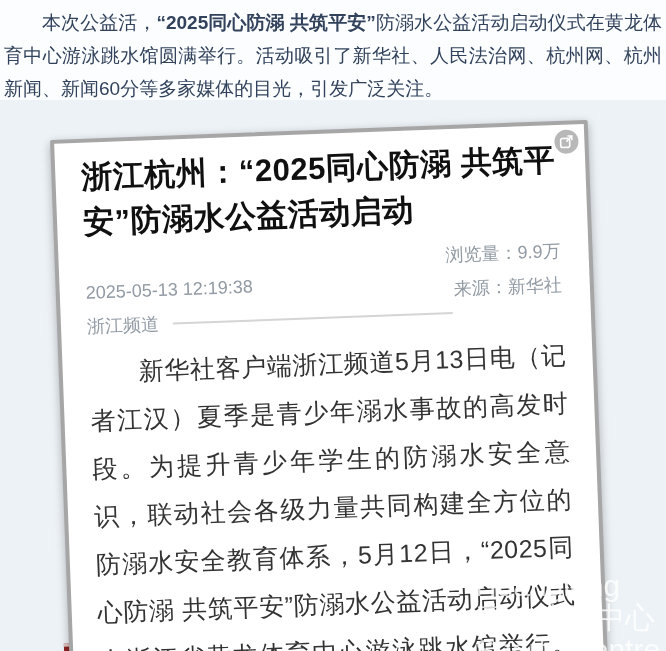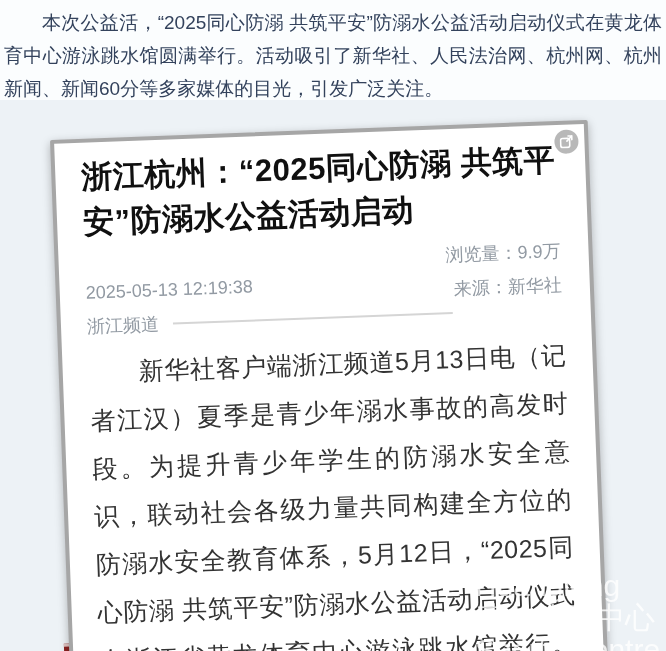--- a/index.html
+++ b/index.html
@@ -11,21 +11,21 @@
   }
 
   
   .intro {
     position:absolute; top:6px; left:4px; right:4px;
     font-size:19px; line-height:33px;
     color:#33425c;
     text-indent:2em;
     text-align:justify;
   }
-  .intro b { font-weight:normal; }
+  .intro b { font-weight:bold; }
 
   
   .image-region {
     position:absolute; top:100px; left:0;
     width:666px; height:551px;
     background:#edf2f6;
     overflow:hidden;
   }
 
   

